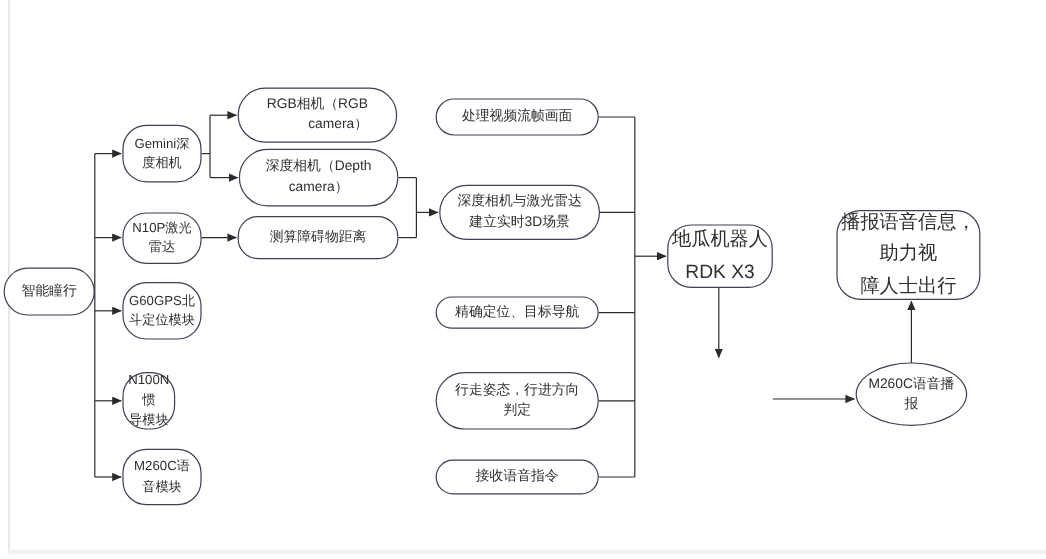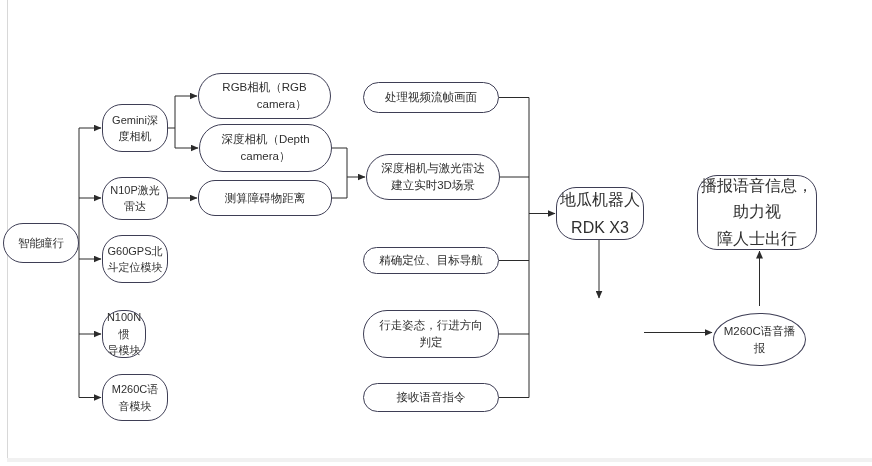--- a/index.html
+++ b/index.html
@@ -109,19 +109,19 @@
 建立实时3D场景</div>
   <div class="node pill-sm" style="left:363px;top:247px;width:136px;height:27px;">精确定位、目标导航</div>
   <div class="node pill-sm" style="left:363px;top:383px;width:136px;height:29px;">接收语音指令</div>
   <div class="node stadium" style="left:363px;top:310px;width:136px;height:48px;">行走姿态，行进方向
 判定</div>
 
   <div class="node rect big" style="left:556px;top:187px;width:88px;height:53px;">地瓜机器人
 RDK X3</div>
 
 
-  <div class="node ellipse" style="left:713px;top:313px;width:93px;height:53px;">M260C语音播
+  <div class="node ellipse" style="left:713px;top:302px;width:93px;height:53px;">M260C语音播
 报</div>
 
   <div class="node rect big" style="left:697px;top:175px;width:120px;height:75px;line-height:1.65;">播报语音信息，助力视
 障人士出行</div>
 
 </div>
 
 </body></html>

